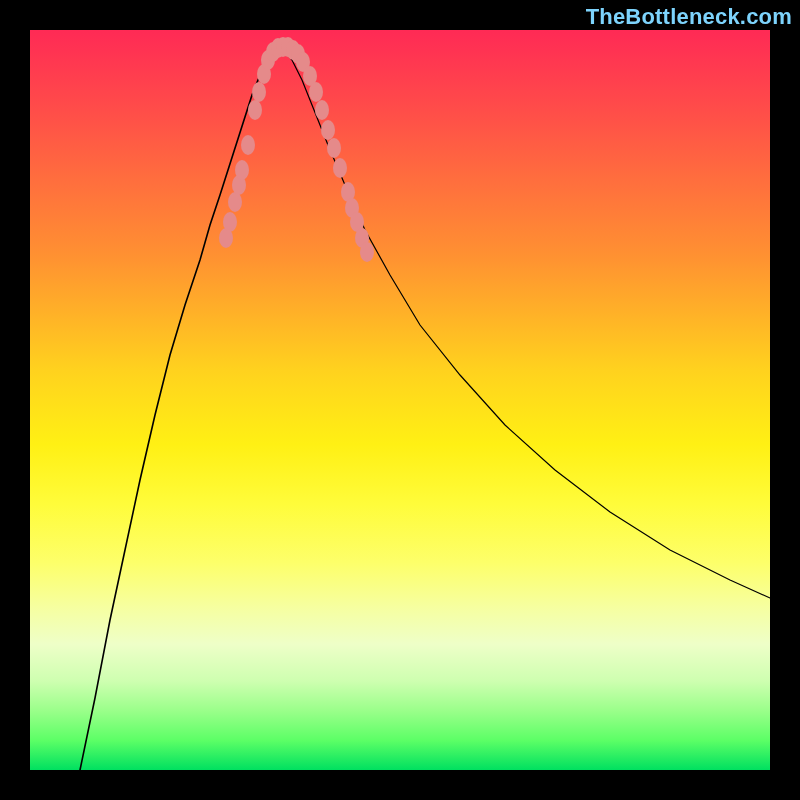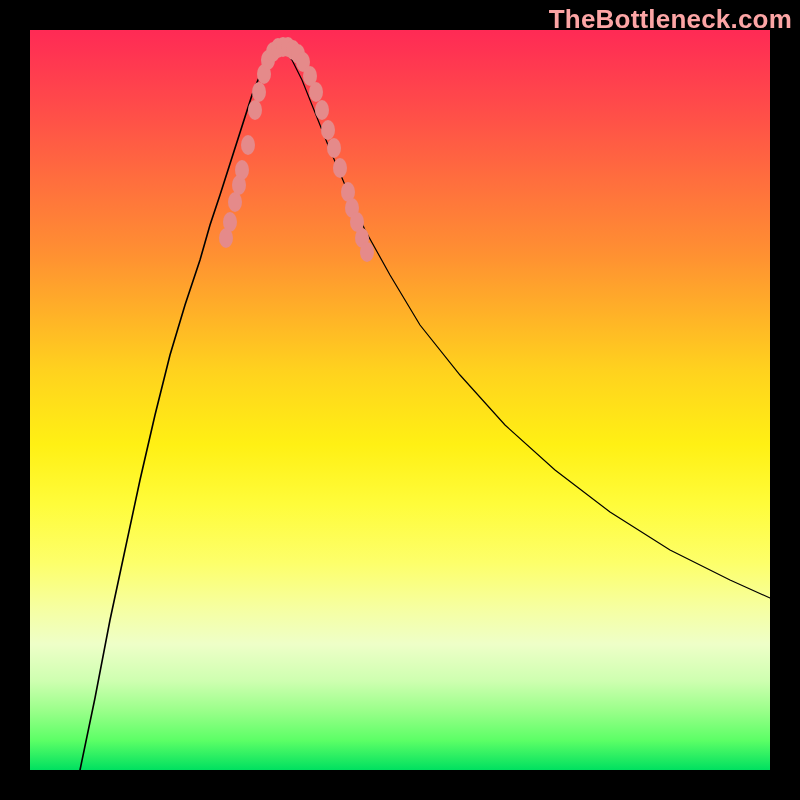--- a/index.html
+++ b/index.html
@@ -32,23 +32,23 @@
       #9aff8a 92%,
       #5cff66 96%,
       #00e060 100%
     );
   }
   .watermark {
     position: absolute;
     top: 4px;
     right: 8px;
     font-family: Arial, Helvetica, sans-serif;
-    font-size: 26px;
+    font-size: 22px;
     font-weight: 600;
-    color: #fca5a5;
+    color: #7dd3fc;
     letter-spacing: 0.2px;
     user-select: none;
   }
   svg.curves {
     position: absolute;
     left: 30px;
     top: 30px;
     width: 740px;
     height: 740px;
     overflow: visible;

